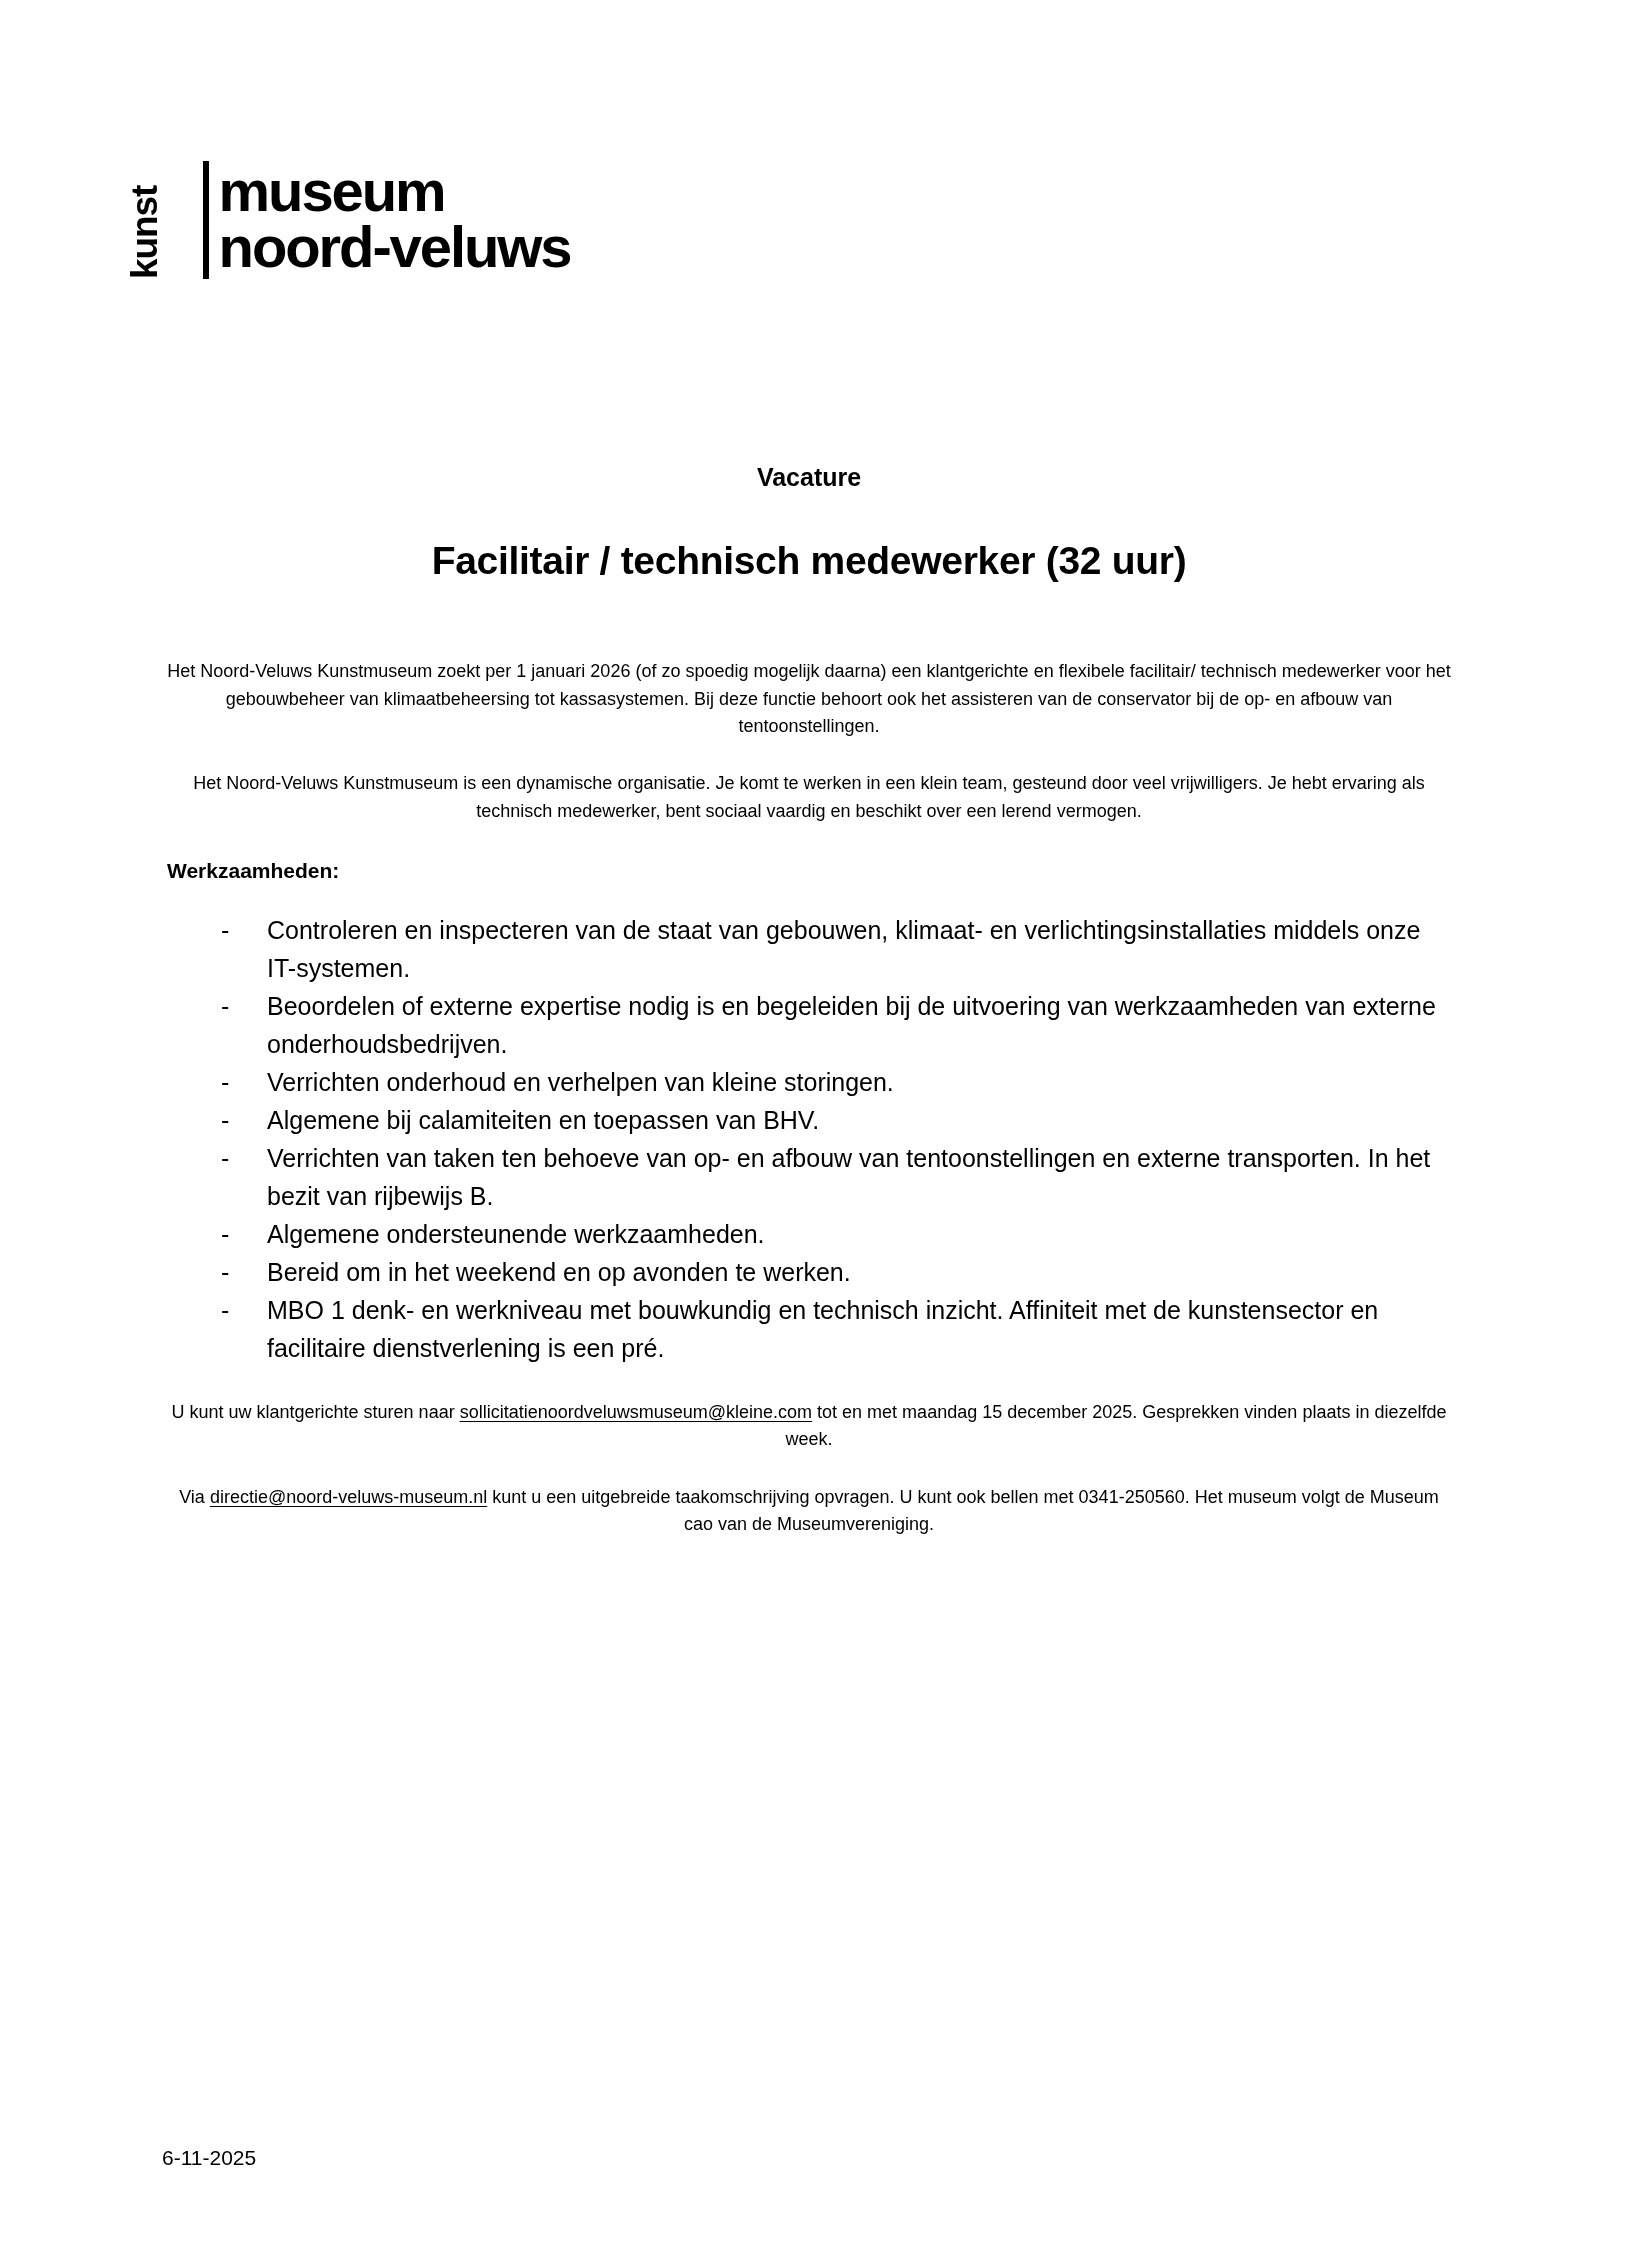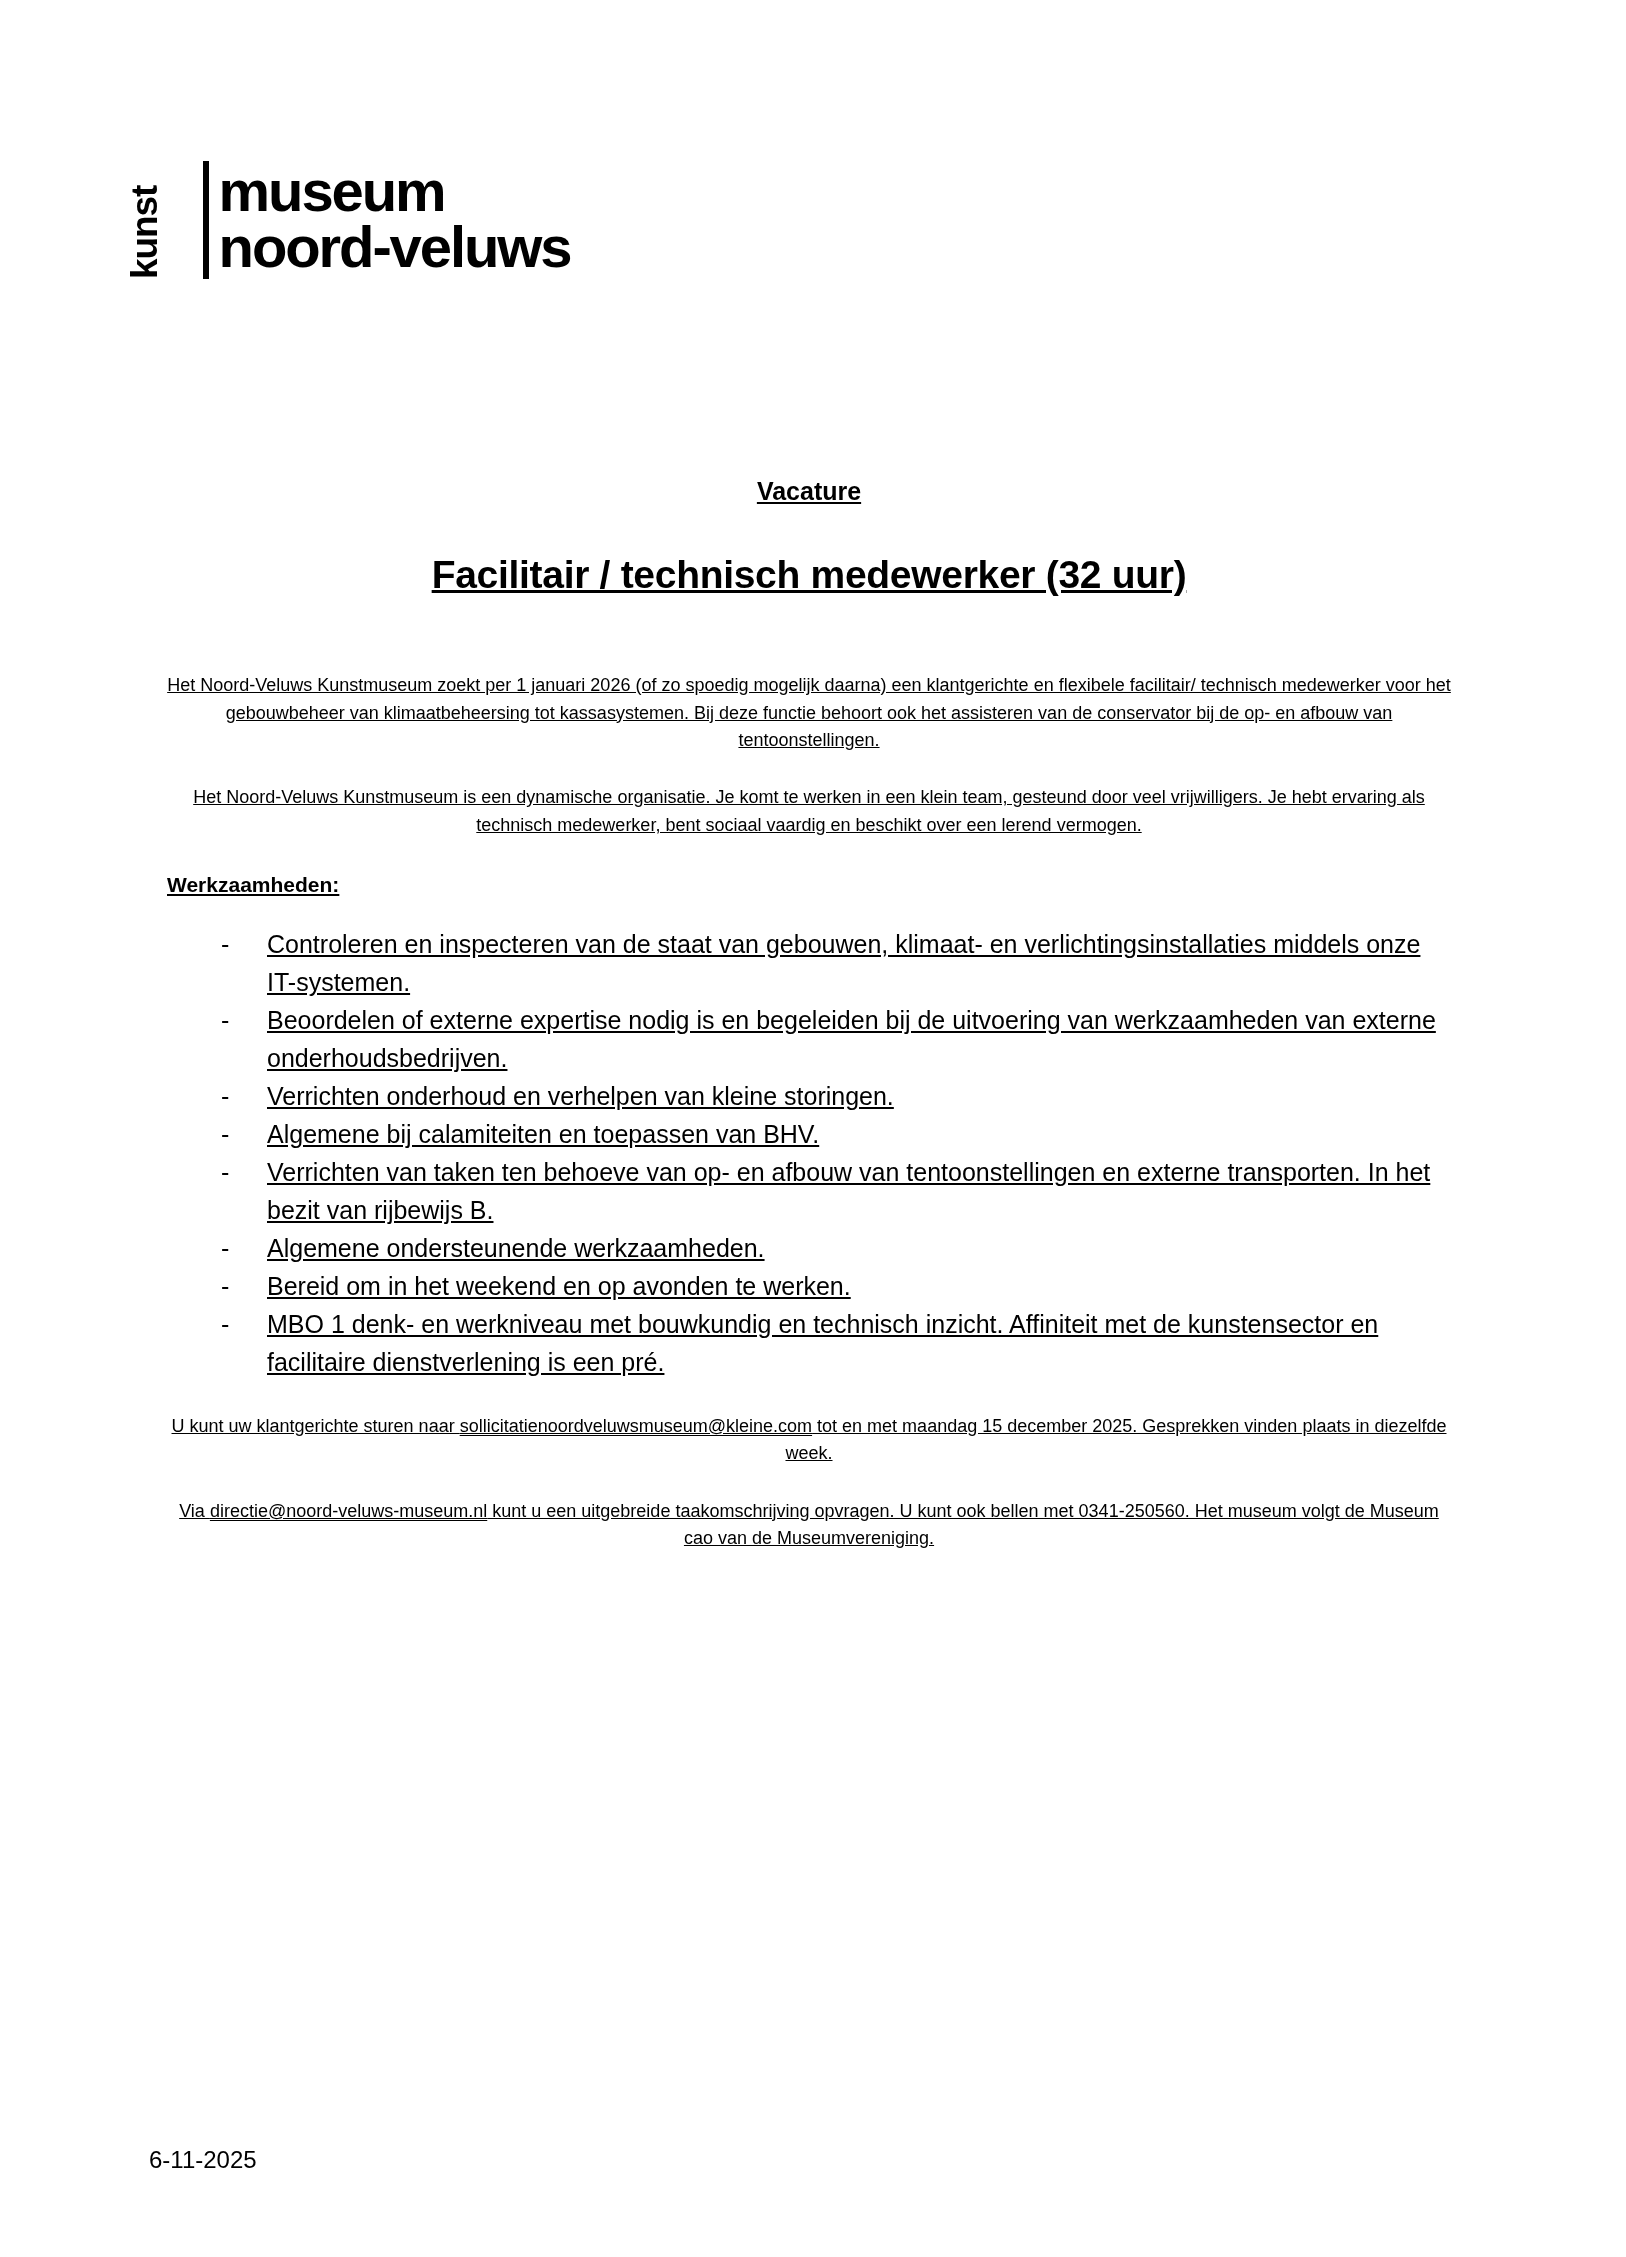--- a/index.html
+++ b/index.html
@@ -69,23 +69,22 @@
     line-height: 0.97;
     letter-spacing: -2.1px;
     white-space: nowrap;
     font-family: "Liberation Sans", sans-serif;
   }
 
   
   .doc {
     position: absolute;
     left: 167px;
-    top: 475px;
+    top: 461px;
     width: 1284px;
-    text-decoration: underline;
   }
   .kicker {
     text-align: center;
     font-size: 25px;
     font-weight: 700;
     line-height: 1.3;
     margin: 0 0 43px 0;
   }
   .doc-title {
     text-align: center;
@@ -126,23 +125,23 @@
   }
   .lnk {
     text-decoration: underline;
     text-underline-offset: 2.8px;
     color: #000;
   }
 
   
   .footer-date {
     position: absolute;
-    left: 149px;
+    left: 162px;
     top: 2144px;
-    font-size: 24px;
+    font-size: 21px;
     line-height: 1.3;
   }
 </style>
 </head>
 <body>
 
 <div class="page">
 
   <div class="logo">
     <div class="logo-kunst-wrap">

